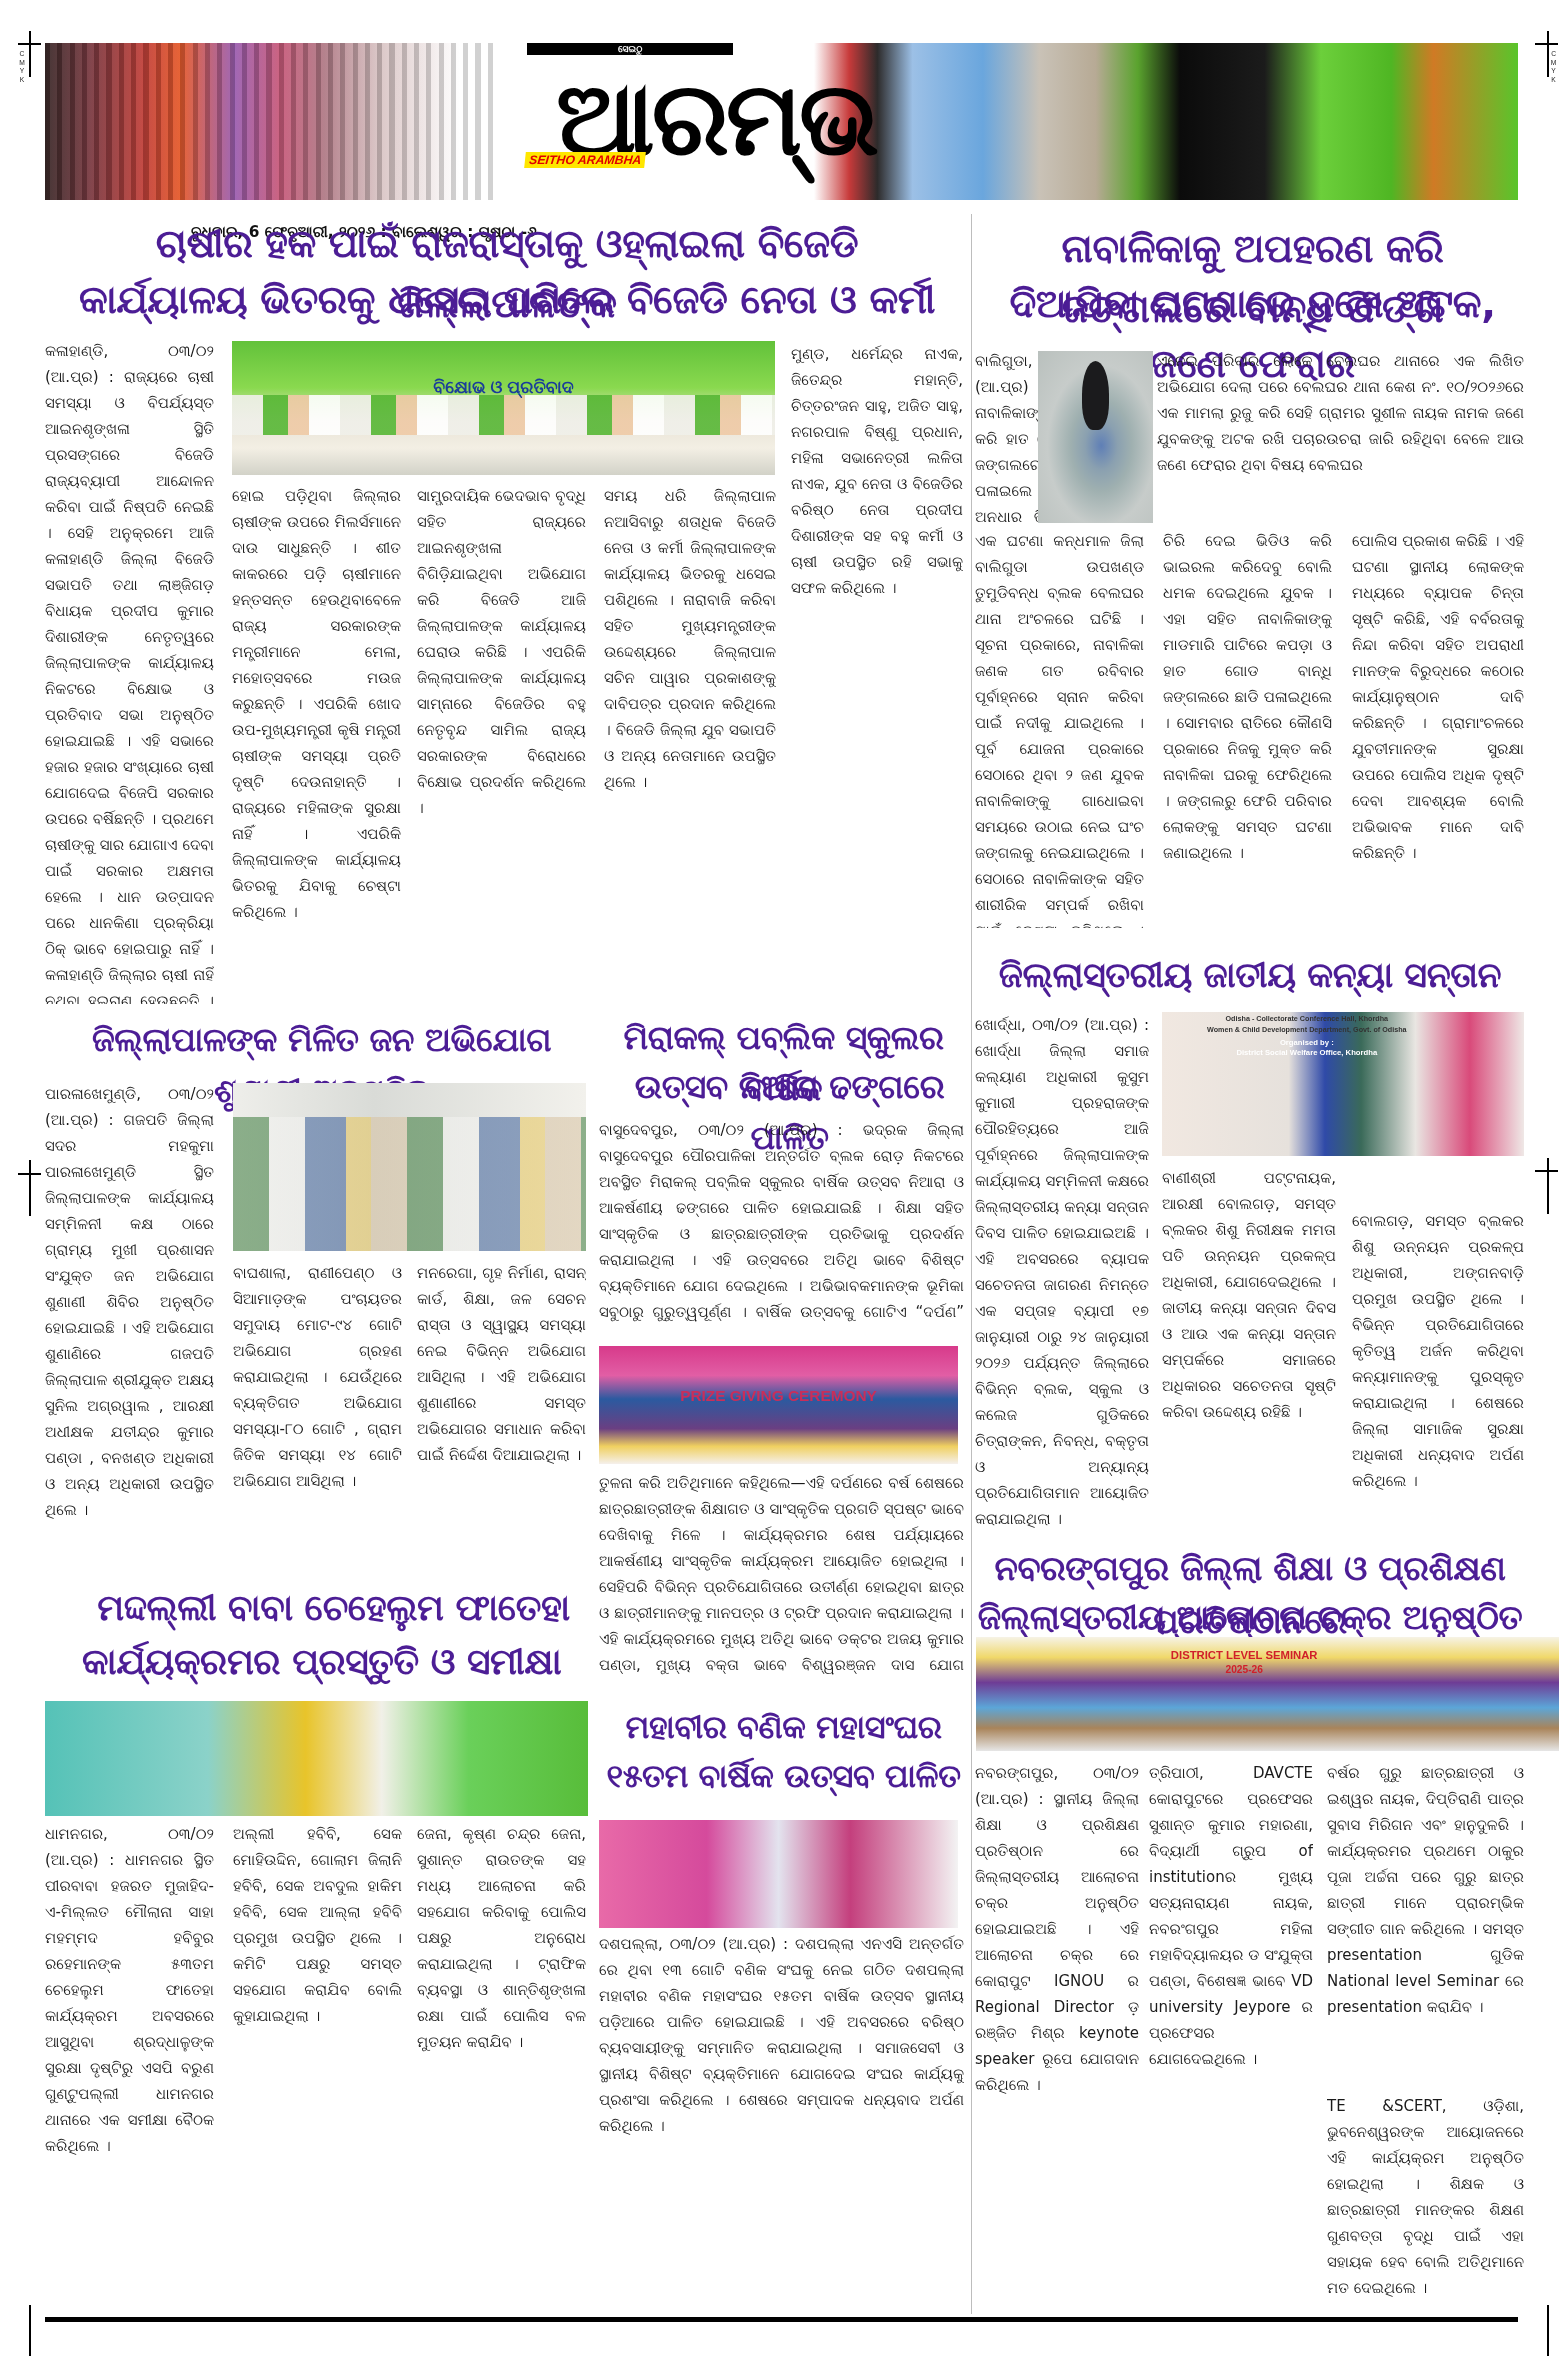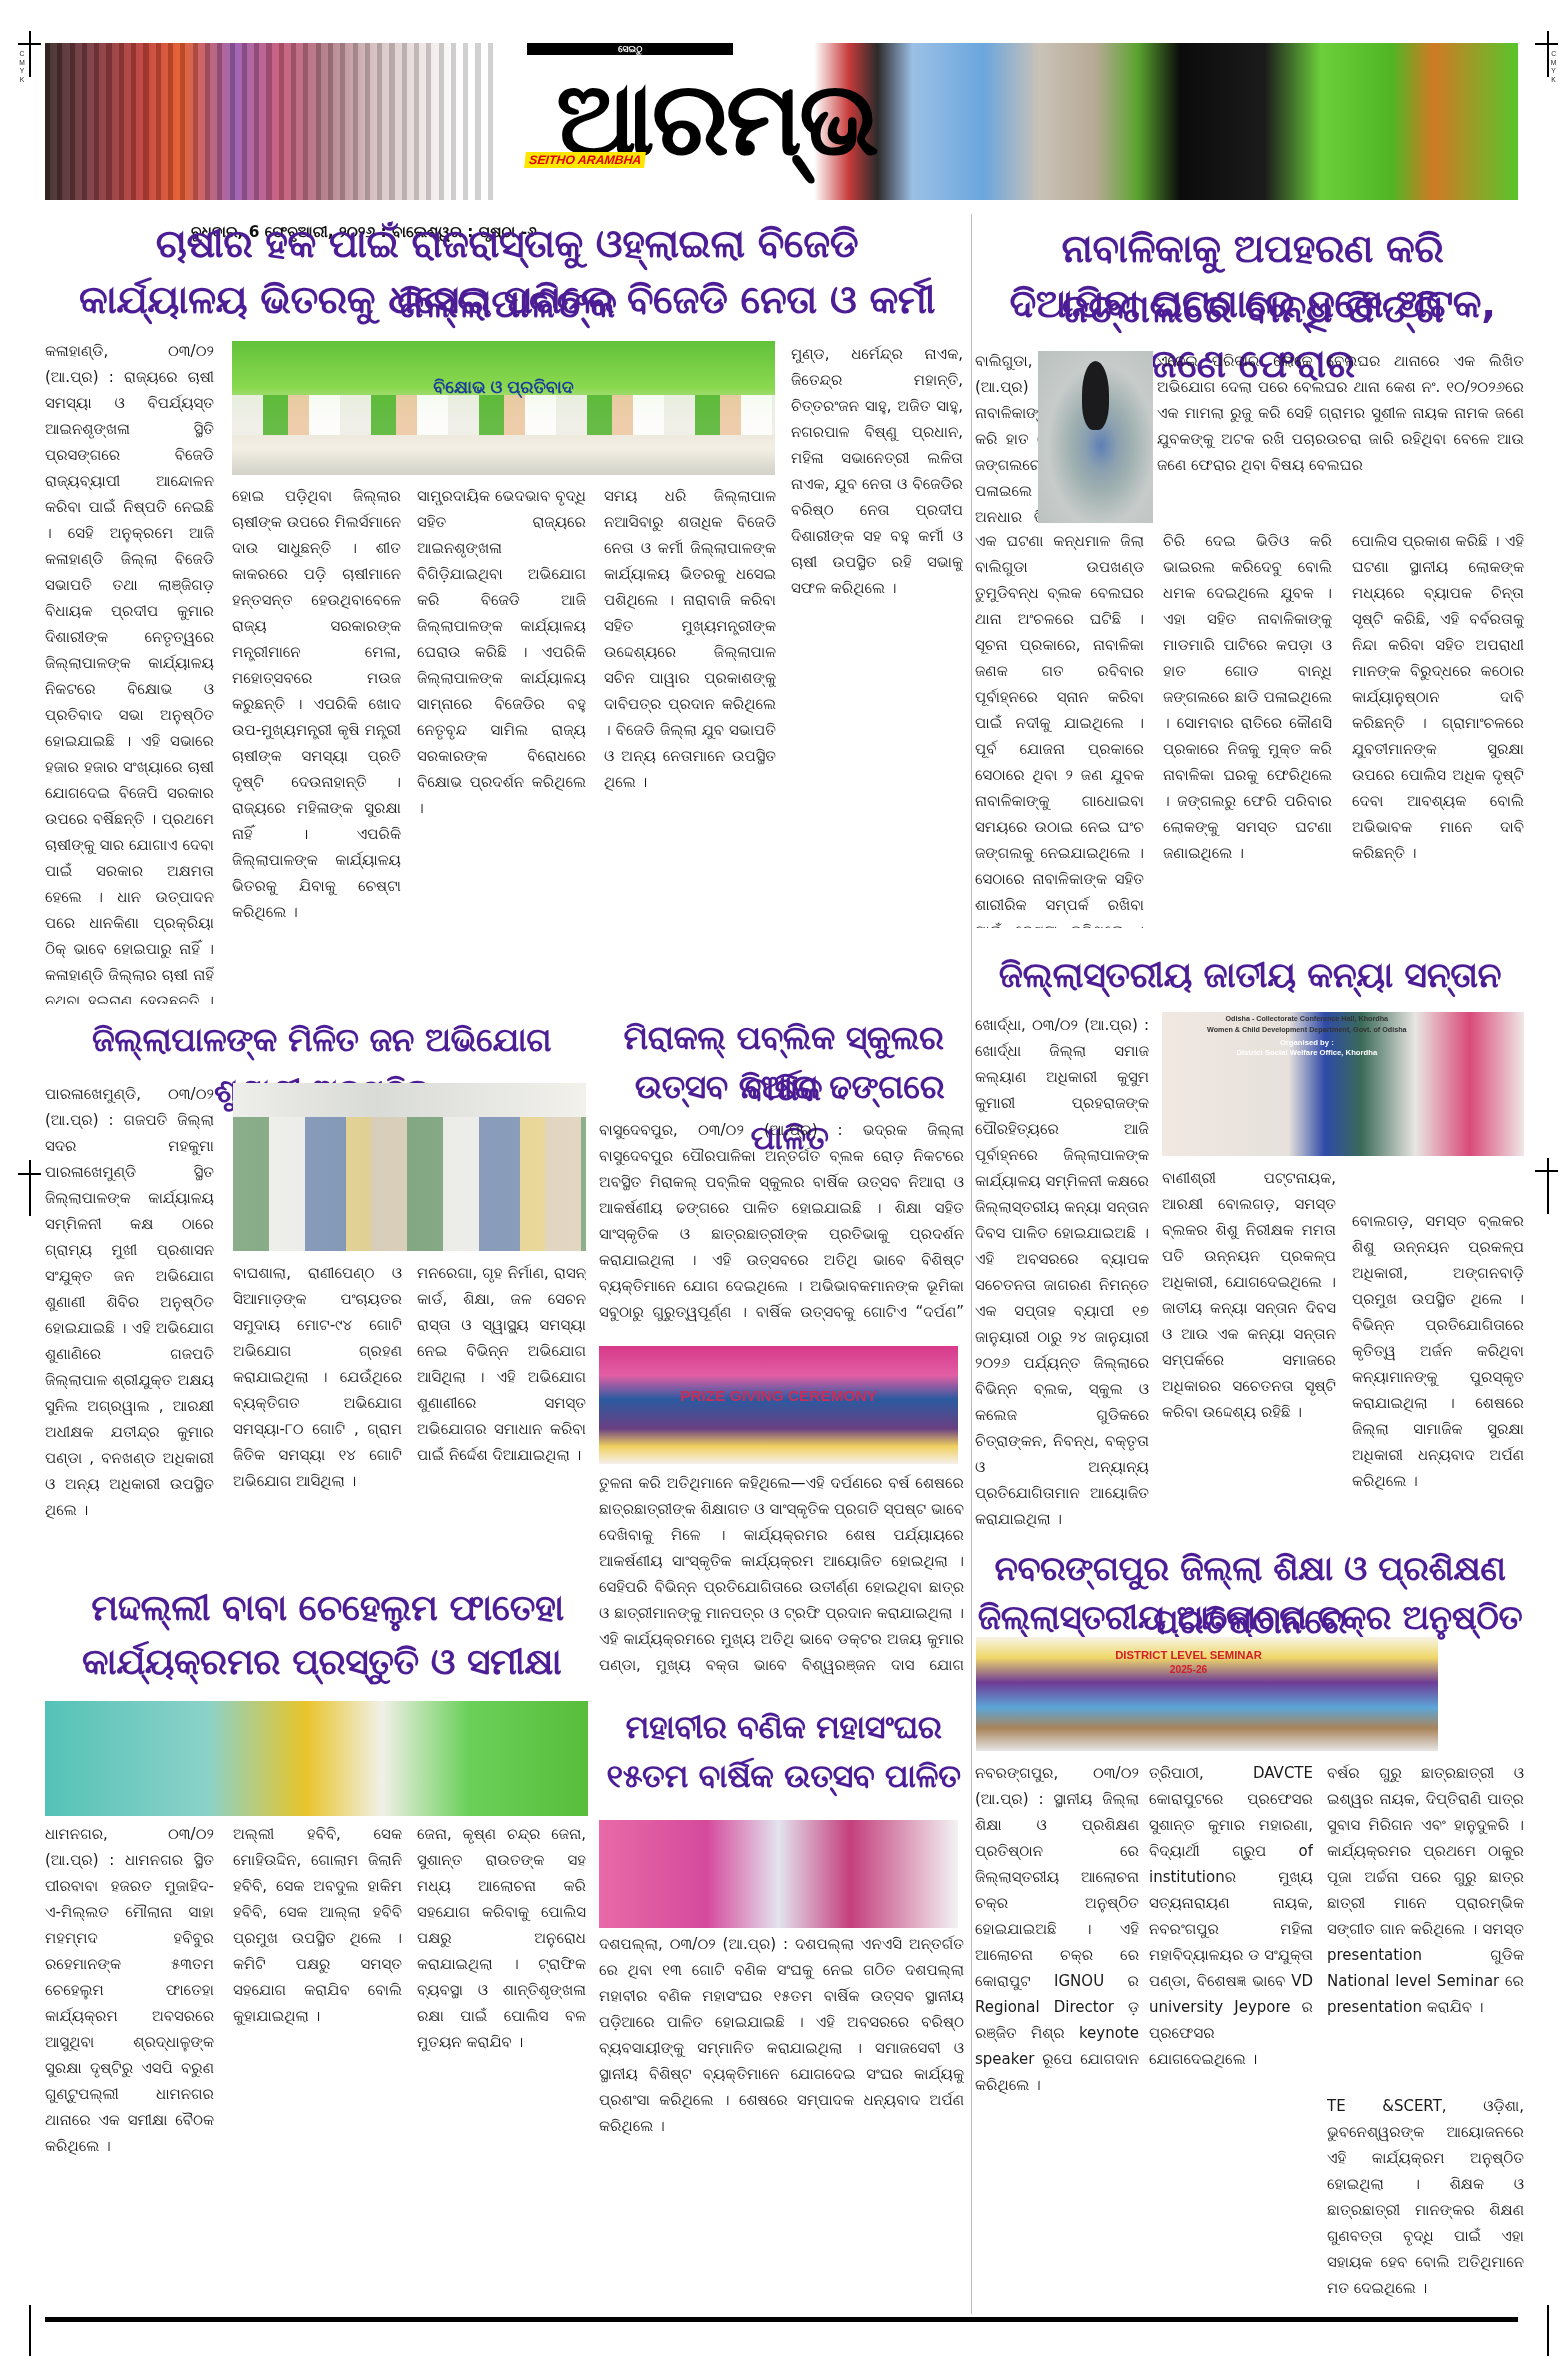--- a/index.html
+++ b/index.html
@@ -140,21 +140,21 @@
     <div class="photo-caption" style="font-size:7.2px;color:#333;top:2px;left:-20%;">Odisha - Collectorate Conference Hall, Khordha</div>
     <div class="photo-caption" style="font-size:7.2px;color:#333;top:13.3px;left:-20%;">Women &amp; Child Development Department, Govt. of Odisha</div>
     <div class="photo-caption" style="font-size:7.7px;color:#fff;top:25.6px;left:-20%;">Organised by :</div>
     <div class="photo-caption" style="font-size:7.7px;color:#fff;top:36px;left:-20%;">District Social Welfare Office, Khordha</div>
   </div>
   <div class="body-text" style="left:1162px;top:1165px;width:174px;height:379px;">ବାଣୀଶ୍ରୀ ପଟ୍ଟନାୟକ, ଆରକ୍ଷୀ ବୋଲଗଡ଼, ସମସ୍ତ ବ୍ଲକର ଶିଶୁ ନିରୀକ୍ଷକ ମମତା ପତି ଉନ୍ନୟନ ପ୍ରକଳ୍ପ ଅଧିକାରୀ, ଯୋଗଦେଇଥିଲେ । ଜାତୀୟ କନ୍ୟା ସନ୍ତାନ ଦିବସ ଓ ଆଉ ଏକ କନ୍ୟା ସନ୍ତାନ ସମ୍ପର୍କରେ ସମାଜରେ ଅଧିକାରର ସଚେତନତା ସୃଷ୍ଟି କରିବା ଉଦ୍ଦେଶ୍ୟ ରହିଛି ।</div>
   <div class="body-text" style="left:1352px;top:1165px;width:172px;height:379px;margin-top:43px;">ବୋଲଗଡ଼, ସମସ୍ତ ବ୍ଲକର ଶିଶୁ ଉନ୍ନୟନ ପ୍ରକଳ୍ପ ଅଧିକାରୀ, ଅଙ୍ଗନବାଡ଼ି ପ୍ରମୁଖ ଉପସ୍ଥିତ ଥିଲେ । ବିଭିନ୍ନ ପ୍ରତିଯୋଗିତାରେ କୃତିତ୍ୱ ଅର୍ଜନ କରିଥିବା କନ୍ୟାମାନଙ୍କୁ ପୁରସ୍କୃତ କରାଯାଇଥିଲା । ଶେଷରେ ଜିଲ୍ଲା ସାମାଜିକ ସୁରକ୍ଷା ଅଧିକାରୀ ଧନ୍ୟବାଦ ଅର୍ପଣ କରିଥିଲେ ।</div>
 </section>
 
 <section>
-  <h1 class="headline" style="left:51px;top:1580px;width:553px;font-size:36px;">ମଦ୍ଦଲ୍ଲୀ ବାବା ଚେହେଲୁମ ଫାତେହା</h1>
+  <h1 class="headline" style="left:57px;top:1580px;width:553px;font-size:36px;">ମଦ୍ଦଲ୍ଲୀ ବାବା ଚେହେଲୁମ ଫାତେହା</h1>
   <h1 class="headline" style="left:45px;top:1634px;width:553px;font-size:36px;">କାର୍ଯ୍ୟକ୍ରମର ପ୍ରସ୍ତୁତି ଓ ସମୀକ୍ଷା କଲେ ଏସପି</h1>
   <div class="photo ph-police" style="left:45px;top:1701px;width:543px;height:115px;"></div>
   <div class="body-text" style="left:45px;top:1821px;width:169px;height:487px;">
     <span class="dl">ଧାମନଗର, ୦୩/୦୨ (ଆ.ପ୍ର) :</span>
     <span>ଧାମନଗର ସ୍ଥିତ ପୀରବାବା ହଜରତ ମୁଜାହିଦ-ଏ-ମିଲ୍ଲତ ମୌଲାନା ସାହା ମହମ୍ମଦ ହବିବୁର ରହେମାନଙ୍କ ୫୩ତମ ଚେହେଲୁମ ଫାତେହା କାର୍ଯ୍ୟକ୍ରମ ଅବସରରେ ଆସୁଥିବା ଶ୍ରଦ୍ଧାଳୁଙ୍କ ସୁରକ୍ଷା ଦୃଷ୍ଟିରୁ ଏସପି ବରୁଣ ଗୁଣ୍ଟୁପଲ୍ଲୀ ଧାମନଗର ଥାନାରେ ଏକ ସମୀକ୍ଷା ବୈଠକ କରିଥିଲେ ।</span>
   </div>
   <div class="body-text" style="left:233px;top:1821px;width:169px;height:487px;">ଅଲ୍ଲୀ ହବିବି, ସେକ ମୋହିଉଦ୍ଦିନ, ଗୋଲାମ ଜିଲାନି ହବିବି, ସେକ ଅବଦୁଲ ହାକିମ ହବିବି, ସେକ ଆଲ୍ଲା ହବିବି ପ୍ରମୁଖ ଉପସ୍ଥିତ ଥିଲେ । କମିଟି ପକ୍ଷରୁ ସମସ୍ତ ସହଯୋଗ କରାଯିବ ବୋଲି କୁହାଯାଇଥିଲା ।</div>
   <div class="body-text" style="left:417px;top:1821px;width:169px;height:487px;">ଜେନା, କୃଷ୍ଣ ଚନ୍ଦ୍ର ଜେନା, ସୁଶାନ୍ତ ରାଉତଙ୍କ ସହ ମଧ୍ୟ ଆଲୋଚନା କରି ସହଯୋଗ କରିବାକୁ ପୋଲିସ ପକ୍ଷରୁ ଅନୁରୋଧ କରାଯାଇଥିଲା । ଟ୍ରାଫିକ ବ୍ୟବସ୍ଥା ଓ ଶାନ୍ତିଶୃଙ୍ଖଳା ରକ୍ଷା ପାଇଁ ପୋଲିସ ବଳ ମୁତୟନ କରାଯିବ ।</div>
 </section>
 
@@ -164,21 +164,21 @@
   <div class="photo ph-award" style="left:599px;top:1820px;width:359px;height:108px;"></div>
   <div class="body-text" style="left:599px;top:1931px;width:365px;height:377px;">
     <span class="dl">ଦଶପଲ୍ଲା, ୦୩/୦୨ (ଆ.ପ୍ର) :</span>
     <span>ଦଶପଲ୍ଲା ଏନଏସି ଅନ୍ତର୍ଗତ ରେ ଥିବା ୧୩ ଗୋଟି ବଣିକ ସଂଘକୁ ନେଇ ଗଠିତ ଦଶପଲ୍ଲା ମହାବୀର ବଣିକ ମହାସଂଘର ୧୫ତମ ବାର୍ଷିକ ଉତ୍ସବ ସ୍ଥାନୀୟ ପଡ଼ିଆରେ ପାଳିତ ହୋଇଯାଇଛି । ଏହି ଅବସରରେ ବରିଷ୍ଠ ବ୍ୟବସାୟୀଙ୍କୁ ସମ୍ମାନିତ କରାଯାଇଥିଲା । ସମାଜସେବୀ ଓ ସ୍ଥାନୀୟ ବିଶିଷ୍ଟ ବ୍ୟକ୍ତିମାନେ ଯୋଗଦେଇ ସଂଘର କାର୍ଯ୍ୟକୁ ପ୍ରଶଂସା କରିଥିଲେ । ଶେଷରେ ସମ୍ପାଦକ ଧନ୍ୟବାଦ ଅର୍ପଣ କରିଥିଲେ ।</span>
   </div>
 </section>
 
 <section>
   <h1 class="headline" style="left:976px;top:1542px;width:548px;font-size:34px;">ନବରଙ୍ଗପୁର ଜିଲ୍ଲା ଶିକ୍ଷା ଓ ପ୍ରଶିକ୍ଷଣ ପ୍ରତିଷ୍ଠାନରେ</h1>
   <h1 class="headline" style="left:976px;top:1591px;width:548px;font-size:34px;">ଜିଲ୍ଲାସ୍ତରୀୟ ଆଲୋଚନା ଚକ୍ର ଅନୁଷ୍ଠିତ</h1>
-  <div class="photo ph-seminar" style="left:976px;top:1637px;width:462px;height:114px;">
+  <div class="photo ph-seminar" style="left:976px;top:1637px;width:583px;height:114px;">
     <div class="photo-caption" style="top:12.3px;font-size:11.3px;color:#d0202a;left:-8%;">DISTRICT LEVEL SEMINAR</div>
     <div class="photo-caption" style="top:27px;font-size:10.2px;color:#d0202a;left:-8%;">2025-26</div>
   </div>
   <div class="body-text" style="left:975px;top:1760px;width:164px;height:548px;">
     <span class="dl">ନବରଙ୍ଗପୁର, ୦୩/୦୨ (ଆ.ପ୍ର) :</span>
     <span>ସ୍ଥାନୀୟ ଜିଲ୍ଲା ଶିକ୍ଷା ଓ ପ୍ରଶିକ୍ଷଣ ପ୍ରତିଷ୍ଠାନ ରେ ଜିଲ୍ଲାସ୍ତରୀୟ ଆଲୋଚନା ଚକ୍ର ଅନୁଷ୍ଠିତ ହୋଇଯାଇଅଛି । ଏହି ଆଲୋଚନା ଚକ୍ର ରେ କୋରାପୁଟ IGNOU ର Regional Director ଡ଼ ରଞ୍ଜିତ ମିଶ୍ର keynote speaker ରୂପେ ଯୋଗଦାନ କରିଥିଲେ ।</span>
   </div>
   <div class="body-text" style="left:1149px;top:1760px;width:164px;height:548px;">ତ୍ରିପାଠୀ, DAVCTE କୋରାପୁଟରେ ପ୍ରଫେସର ସୁଶାନ୍ତ କୁମାର ମହାରଣା, ବିଦ୍ୟାର୍ଥୀ ଗ୍ରୁପ of institutionର ମୁଖ୍ୟ ସତ୍ୟନାରାୟଣ ନାୟକ, ନବରଂଗପୁର ମହିଳା ମହାବିଦ୍ୟାଳୟର ଡ ସଂଯୁକ୍ତା ପଣ୍ଡା, ବିଶେଷଜ୍ଞ ଭାବେ VD university Jeypore ର ପ୍ରଫେସର ଯୋଗଦେଇଥିଲେ ।</div>
   <div class="body-text" style="left:1327px;top:1760px;width:197px;height:328px;">ବର୍ଷର ଗୁରୁ ଛାତ୍ରଛାତ୍ରୀ ଓ ଇଶ୍ୱର ନାୟକ, ଦିପ୍ତିରାଣି ପାତ୍ର ସୁବାସ ମିରିଗନ ଏବଂ ହାନୁଦୁଳରି । କାର୍ଯ୍ୟକ୍ରମର ପ୍ରଥମେ ଠାକୁର ପୂଜା ଅର୍ଚ୍ଚନା ପରେ ଗୁରୁ ଛାତ୍ର ଛାତ୍ରୀ ମାନେ ପ୍ରାରମ୍ଭିକ ସଙ୍ଗୀତ ଗାନ କରିଥିଲେ । ସମସ୍ତ presentation ଗୁଡିକ National level Seminar ରେ presentation କରାଯିବ ।</div>
   <div class="body-text" style="left:1327px;top:2093px;width:197px;height:215px;">TE &amp;SCERT, ଓଡ଼ିଶା, ଭୁବନେଶ୍ୱରଙ୍କ ଆୟୋଜନରେ ଏହି କାର୍ଯ୍ୟକ୍ରମ ଅନୁଷ୍ଠିତ ହୋଇଥିଲା । ଶିକ୍ଷକ ଓ ଛାତ୍ରଛାତ୍ରୀ ମାନଙ୍କର ଶିକ୍ଷଣ ଗୁଣବତ୍ତା ବୃଦ୍ଧି ପାଇଁ ଏହା ସହାୟକ ହେବ ବୋଲି ଅତିଥିମାନେ ମତ ଦେଇଥିଲେ ।</div>

